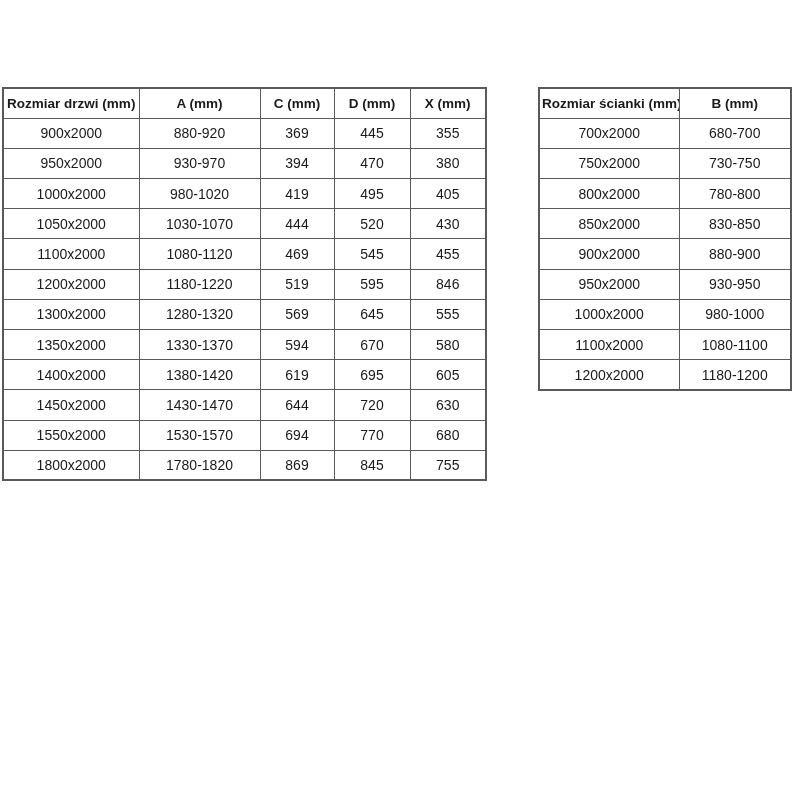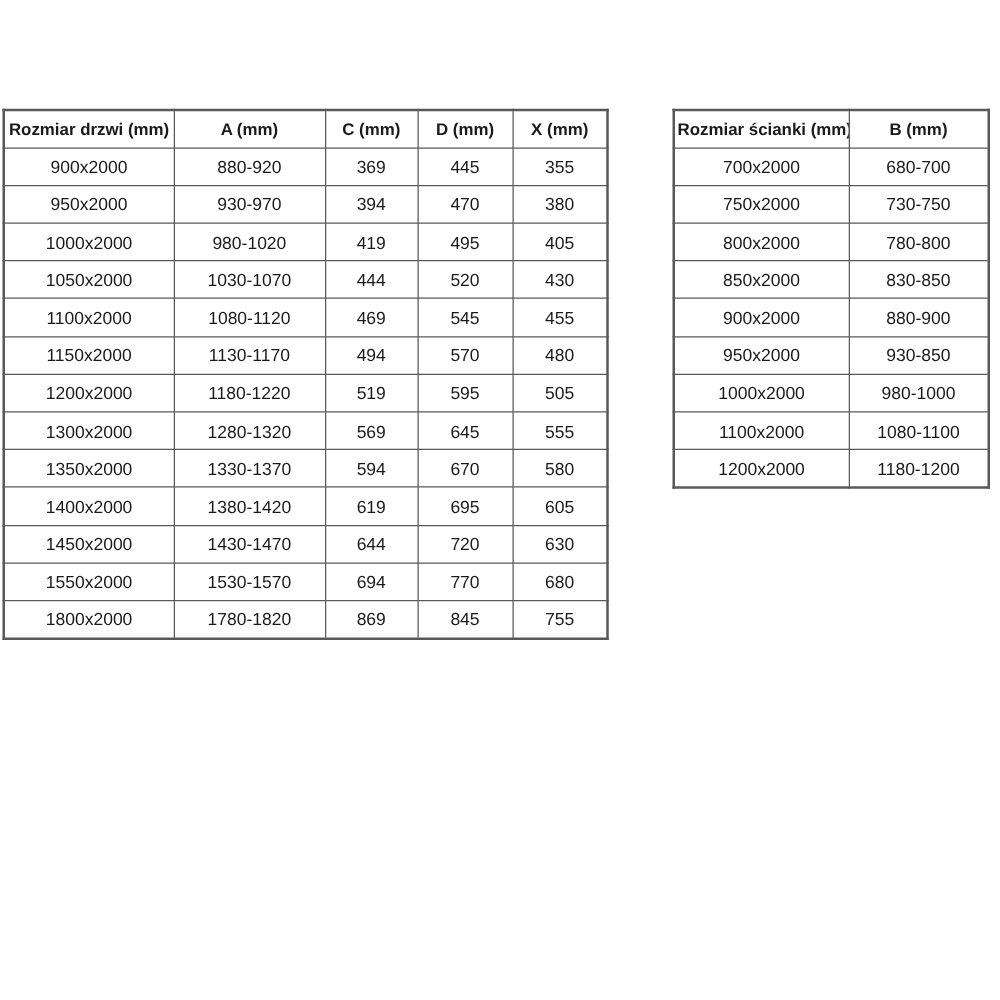--- a/index.html
+++ b/index.html
@@ -106,32 +106,25 @@
           <td>430</td>
         </tr>
         <tr>
           <td>1100x2000</td>
           <td>1080-1120</td>
           <td>469</td>
           <td>545</td>
           <td>455</td>
         </tr>
         <tr>
-          <td>1150x2000</td>
-          <td>1130-1170</td>
-          <td>494</td>
-          <td>570</td>
-          <td>480</td>
-        </tr>
-        <tr>
           <td>1200x2000</td>
           <td>1180-1220</td>
           <td>519</td>
           <td>595</td>
-          <td>505</td>
+          <td>846</td>
         </tr>
         <tr>
           <td>1300x2000</td>
           <td>1280-1320</td>
           <td>569</td>
           <td>645</td>
           <td>555</td>
         </tr>
         <tr>
           <td>1350x2000</td>
@@ -198,21 +191,21 @@
         <tr>
           <td>850x2000</td>
           <td>830-850</td>
         </tr>
         <tr>
           <td>900x2000</td>
           <td>880-900</td>
         </tr>
         <tr>
           <td>950x2000</td>
-          <td>930-850</td>
+          <td>930-950</td>
         </tr>
         <tr>
           <td>1000x2000</td>
           <td>980-1000</td>
         </tr>
         <tr>
           <td>1100x2000</td>
           <td>1080-1100</td>
         </tr>
         <tr>

